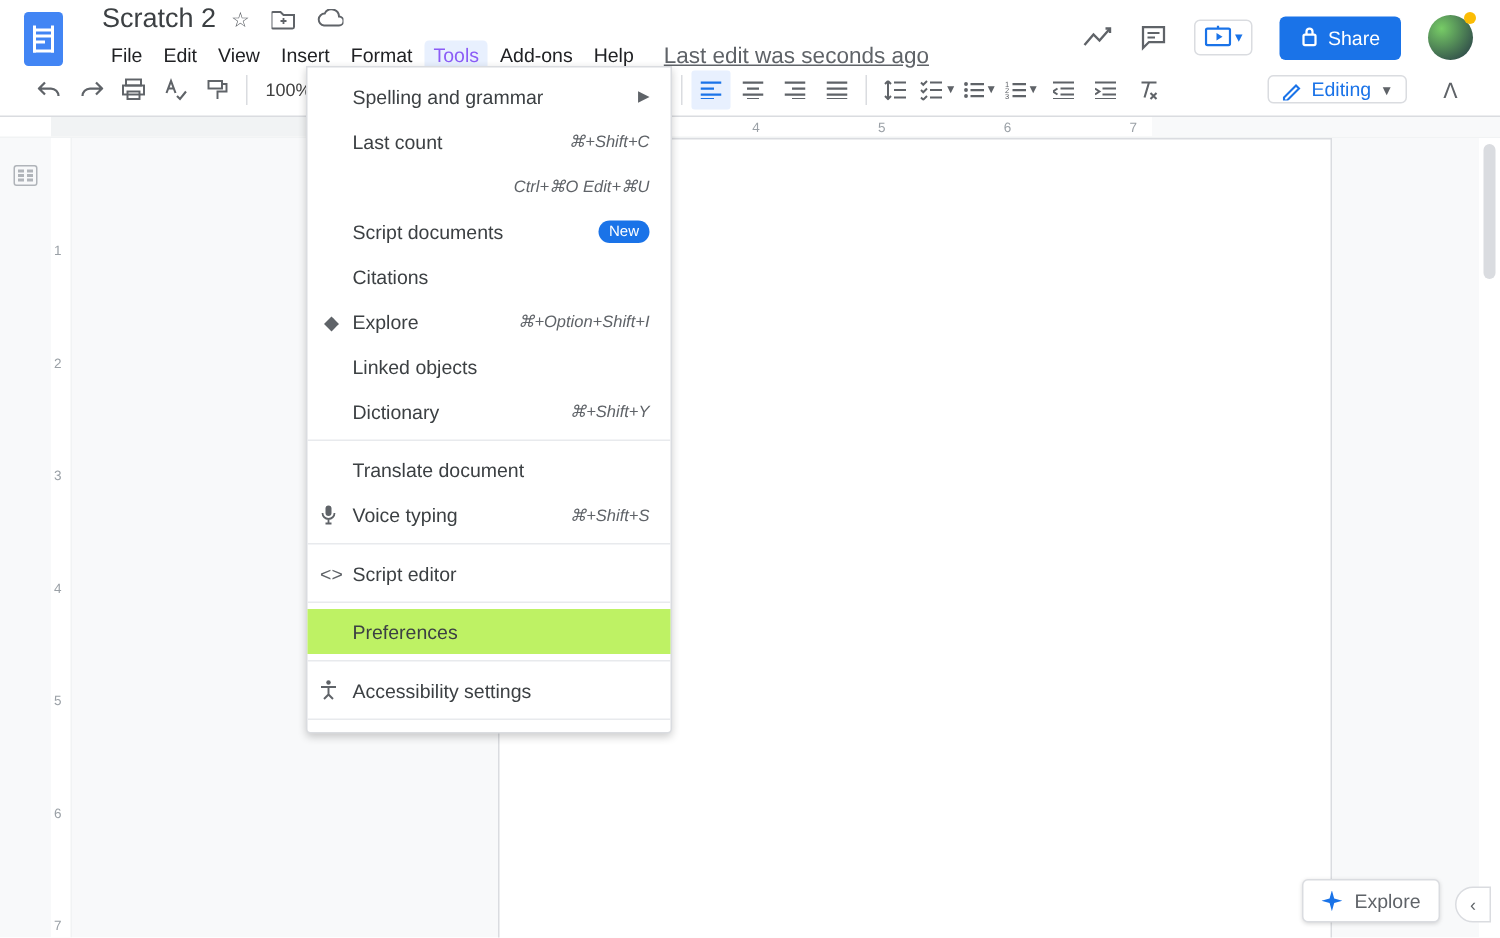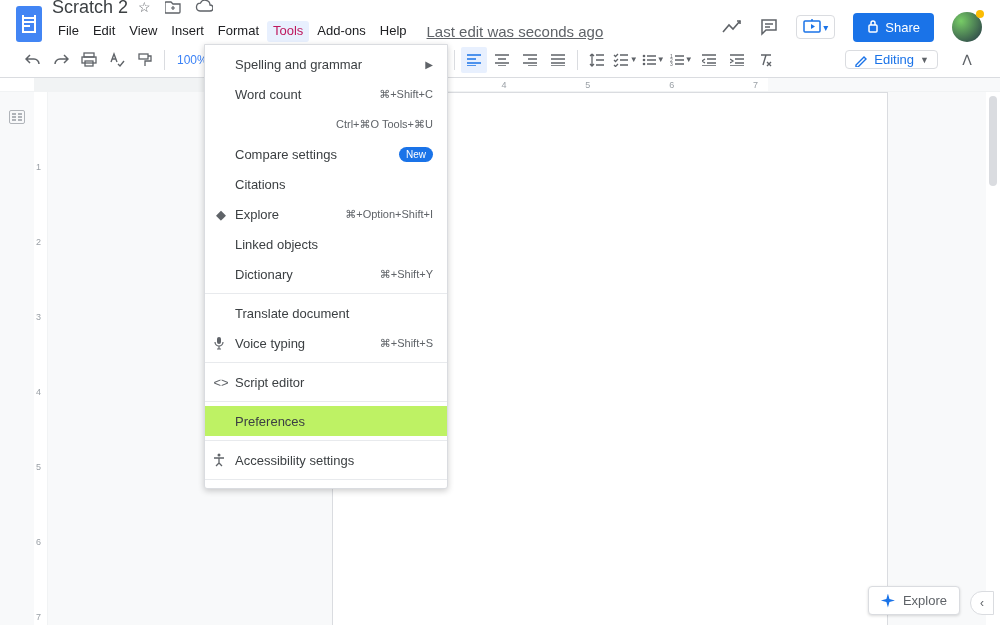--- a/index.html
+++ b/index.html
@@ -1,45 +1,45 @@
 <!DOCTYPE html>
 <html><head>
 <meta charset="utf-8">
 <style>
 * { margin: 0; padding: 0; box-sizing: border-box; font-family: Arial, "Helvetica Neue", Helvetica, sans-serif; }
 body { width: 1000px; height: 625px; overflow: hidden; background: #fff; position: relative; }
 
 
-.header { display: flex; align-items: flex-end; padding: 8px 16px 0 16px; height: 42px; }
+.header { display: flex; align-items: center; padding: 8px 16px 0 16px; height: 42px; gap: 16px; }
 .docs-icon { width: 26px; height: 36px; background: #4285f4; border-radius: 3px; display: flex; align-items: center; justify-content: center; margin-right: 10px; margin-top: 2px;}
 .docs-icon-inner { width: 14px; height: 18px; border: 2px solid #fff; border-top: none; position: relative;}
 .docs-icon-lines { width: 10px; height: 2px; background:#fff; position:absolute; top:2px; left:0;}
 .docs-icon-lines::after { content:""; position:absolute; top:4px; left:0; width:10px; height:2px; background:#fff;}
 .docs-icon-lines::before { content:""; position:absolute; top:8px; left:0; width:6px; height:2px; background:#fff;}
 .title-area { flex: 0 0 auto; }
 .title-row { display: flex; align-items: center; height: 20px; }
 .doc-title { font-size: 18px; color: #3c4043; margin-right: 10px; }
 .title-icons { display: flex; gap: 14px; align-items: center; }
 .title-icons .ic { color: #5f6368; font-size: 14px; }
 .menubar { display: flex; gap: 2px; margin-top: 4px; font-size: 13px; color: #202124; }
 .menubar span { padding: 2px 6px; border-radius: 3px; }
-.menubar span.active { background: #e8f0fe; color: #be185d; }
+.menubar span.active { background: #e8f0fe; color: #8b5cf6; }
 .last-edit { color: #5f6368; text-decoration: underline; margin-left: 6px; font-size: 15px; padding: 2px 0;}
 .header-right { margin-left: auto; display: flex; align-items: center; gap: 18px; padding-right: 2px; }
 .ricon { color: #5f6368; font-size: 18px; }
 .present-btn { display:flex; align-items:center; border:1px solid #dadce0; border-radius:4px; padding:3px 6px; color:#1a73e8; gap:2px;}
 .share-btn { background: #1a73e8; color: #fff; border-radius: 4px; padding: 7px 14px; font-size: 13px; font-weight: 500; display: flex; align-items: center; gap: 6px; }
 .avatar { width: 30px; height: 30px; border-radius: 50%; background: radial-gradient(circle at 30% 30%, #7c6, #234); position:relative; }
 .avatar::after { content:""; position:absolute; top:-2px; right:-2px; width:8px; height:8px; background:#fbbc04; border-radius:50%;}
 
 
 .toolbar { display: flex; align-items: center; height: 36px; border-bottom: 1px solid #dadce0; padding: 0 20px; gap: 2px; position:relative; z-index:1;}
 .tb { width: 26px; height: 26px; display: flex; align-items: center; justify-content: center; color: #5f6368; font-size: 14px; border-radius: 2px; }
 .tb-sep { width: 1px; height: 20px; background: #dadce0; margin: 0 4px; }
-.zoom { font-size: 12px; color: #3b82f6; padding: 0 6px; display:flex; align-items:center; gap:4px;}
+.zoom { font-size: 12px; color: #404040; padding: 0 6px; display:flex; align-items:center; gap:4px;}
 .style-sel { font-size: 12px; color: #3c4043; padding: 0 4px; }
 .text-color-a { position:relative; font-weight:600; font-size:14px; color:#202124;}
 .text-color-a::after { content:""; position:absolute; bottom:-3px; left:-2px; right:-2px; height:3px; background:#000;}
 .editing-pill { margin-left: auto; display:flex; align-items:center; gap:6px; border:1px solid #dadce0; border-radius:4px; padding:1px 8px; color:#1a73e8; font-size:13px;}
 .collapse { margin-left: 14px; color:#5f6368;}
 .tb.align-active { background:#e8f0fe; color:#1a73e8; }
 
 
 .ruler-area { height: 14px; background: #fff; display:flex; align-items:center; font-size:9px; color:#9aa0a6; position:relative; border-bottom:1px solid #f1f3f4;}
 .ruler-area .shade-left { position:absolute; left:34px; width:178px; top:0; bottom:0; background:#f1f3f4;}
@@ -55,21 +55,21 @@
 .vruler { width: 14px; background:#fff; border-right:1px solid #f1f3f4; font-size:9px; color:#9aa0a6; position:relative;}
 .vruler .vtick { position:absolute; left:2px; }
 .page { width: 556px; height: 720px; background:#fff; border:1px solid #dadce0; margin-left: 120px; margin-top:0; position:absolute; left:212px; top:0;}
 .right-scrollbar { width:14px; background:#fff;}
 .scroll-thumb { width:8px; height:90px; background:#dadce0; border-radius:4px; margin:4px auto 0;}
 
 
 .dropdown { position: absolute; top: 44px; left: 204px; width: 244px; background: #fff; border: 1px solid #dadce0; border-radius: 0 0 3px 3px; box-shadow: 0 2px 6px rgba(0,0,0,0.2); z-index: 100; padding: 4px 0; font-size: 13px; color: #3c4043;}
 .dd-item { display:flex; align-items:center; height: 30px; padding: 0 14px 0 30px; position: relative; }
 .dd-item .lefticon { position:absolute; left:8px; width:16px; text-align:center; color:#5f6368; font-size:13px;}
-.dd-item .shortcut { margin-left:auto; font-size:11px; color:#5f6368;}
+.dd-item .shortcut { margin-left:auto; font-size:11px; color:#5f6368;font-style:italic;}
 .dd-item .chevron { margin-left:auto; color:#5f6368; font-size:10px;}
 .dd-item .newbadge { margin-left:auto; background:#1a73e8; color:#fff; font-size:10px; padding:2px 7px; border-radius:9px; font-weight:500;}
 .dd-item.highlight { background:#bef264; }
 .dd-sep { height:1px; background:#e8eaed; margin: 4px 0; }
 
 
 .explore-pill { position:absolute; bottom:10px; right:40px; background:#fff; border:1px solid #dadce0; border-radius:4px; box-shadow:0 1px 3px rgba(0,0,0,0.15); padding:6px 12px; display:flex; align-items:center; gap:8px; font-size:13px; color:#5f6368;}
 .explore-star { width:14px; height:14px; background:#5f6368; clip-path: polygon(50% 0,61% 39%,100% 50%,61% 61%,50% 100%,39% 61%,0 50%,39% 39%); background:#1a73e8;}
 .side-show { position:absolute; bottom:10px; right:6px; width:24px; height:24px; background:#fff; border:1px solid #dadce0; border-radius:12px 0 0 12px; display:flex; align-items:center; justify-content:center; color:#5f6368; font-size:12px;}
 
@@ -322,28 +322,28 @@
     <div class="scroll-thumb"></div>
   </div>
 </div>
 
 <div class="dropdown">
   <div class="dd-item">
     <span>Spelling and grammar</span>
     <span class="chevron">▶</span>
   </div>
   <div class="dd-item">
-    <span>Word count</span>
+    <span>Last count</span>
     <span class="shortcut">⌘+Shift+C</span>
   </div>
   <div class="dd-item">
-    <span class="shortcut">Ctrl+⌘O Tools+⌘U</span>
-  </div>
-  <div class="dd-item">
-    <span>Compare settings</span>
+    <span class="shortcut">Ctrl+⌘O Edit+⌘U</span>
+  </div>
+  <div class="dd-item">
+    <span>Script documents</span>
     <span class="newbadge">New</span>
   </div>
   <div class="dd-item">
     <span>Citations</span>
   </div>
   <div class="dd-item">
     <span class="lefticon">◆</span>
     <span>Explore</span>
     <span class="shortcut">⌘+Option+Shift+I</span>
   </div>

